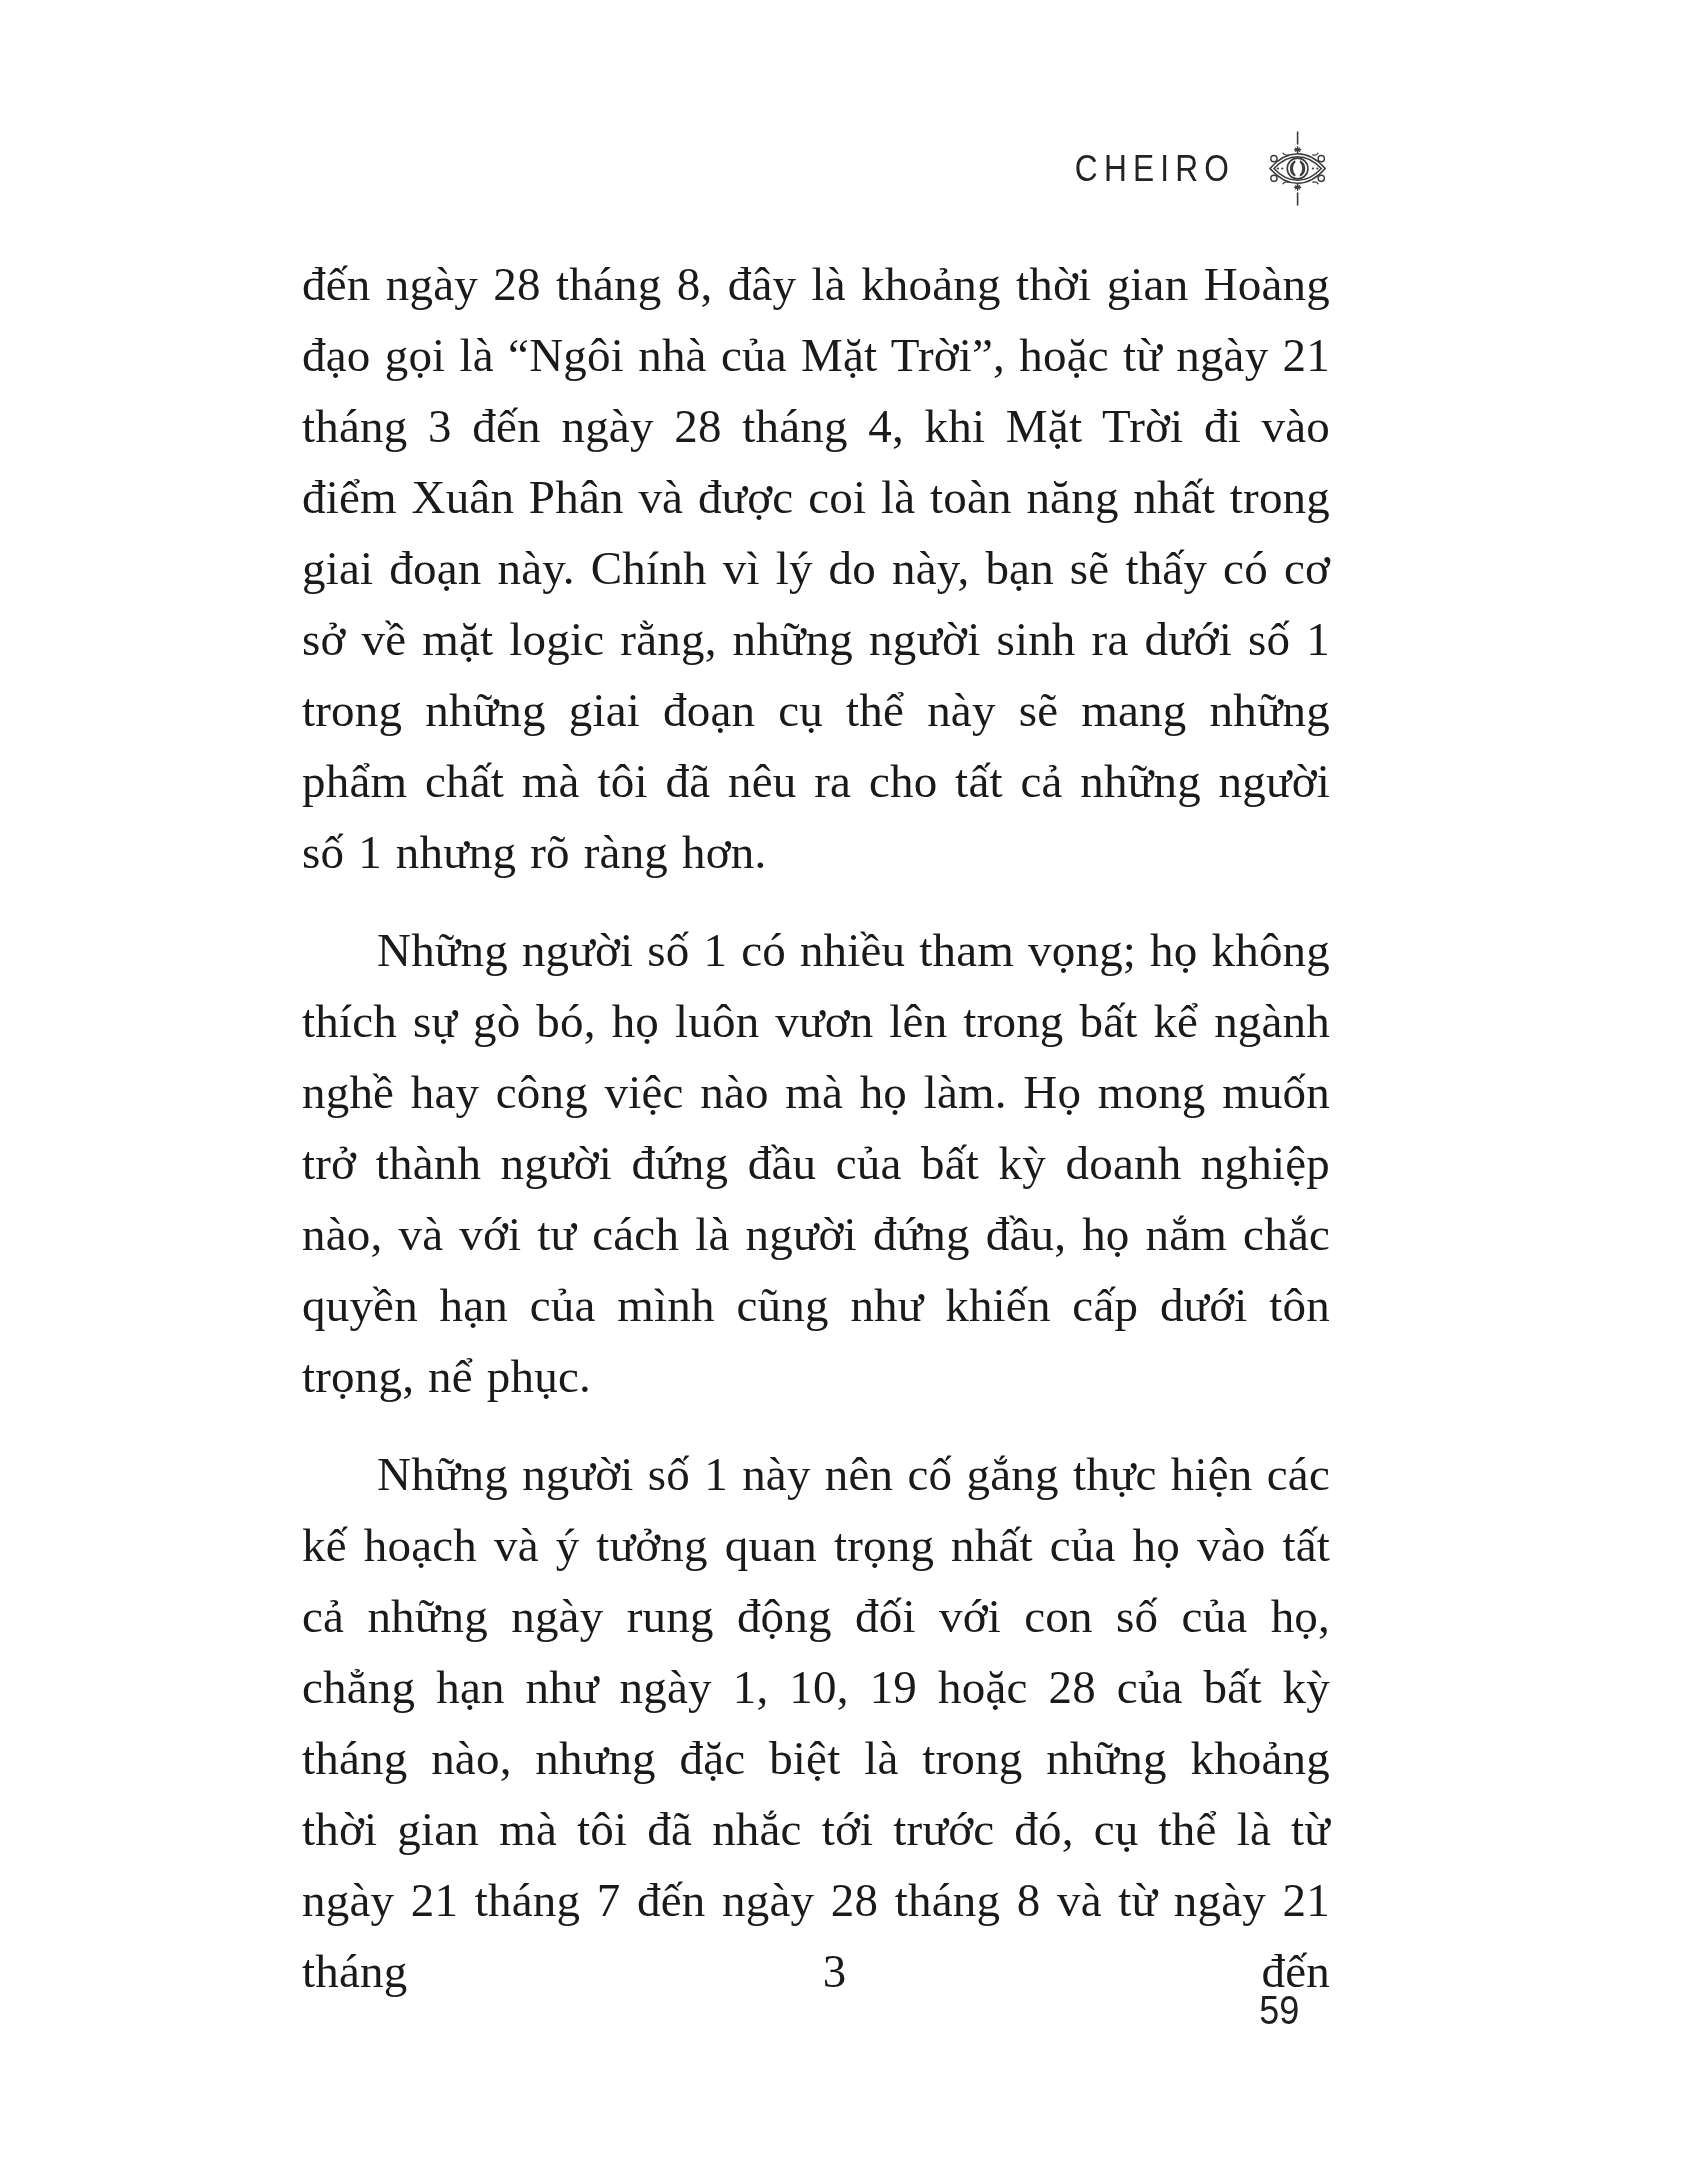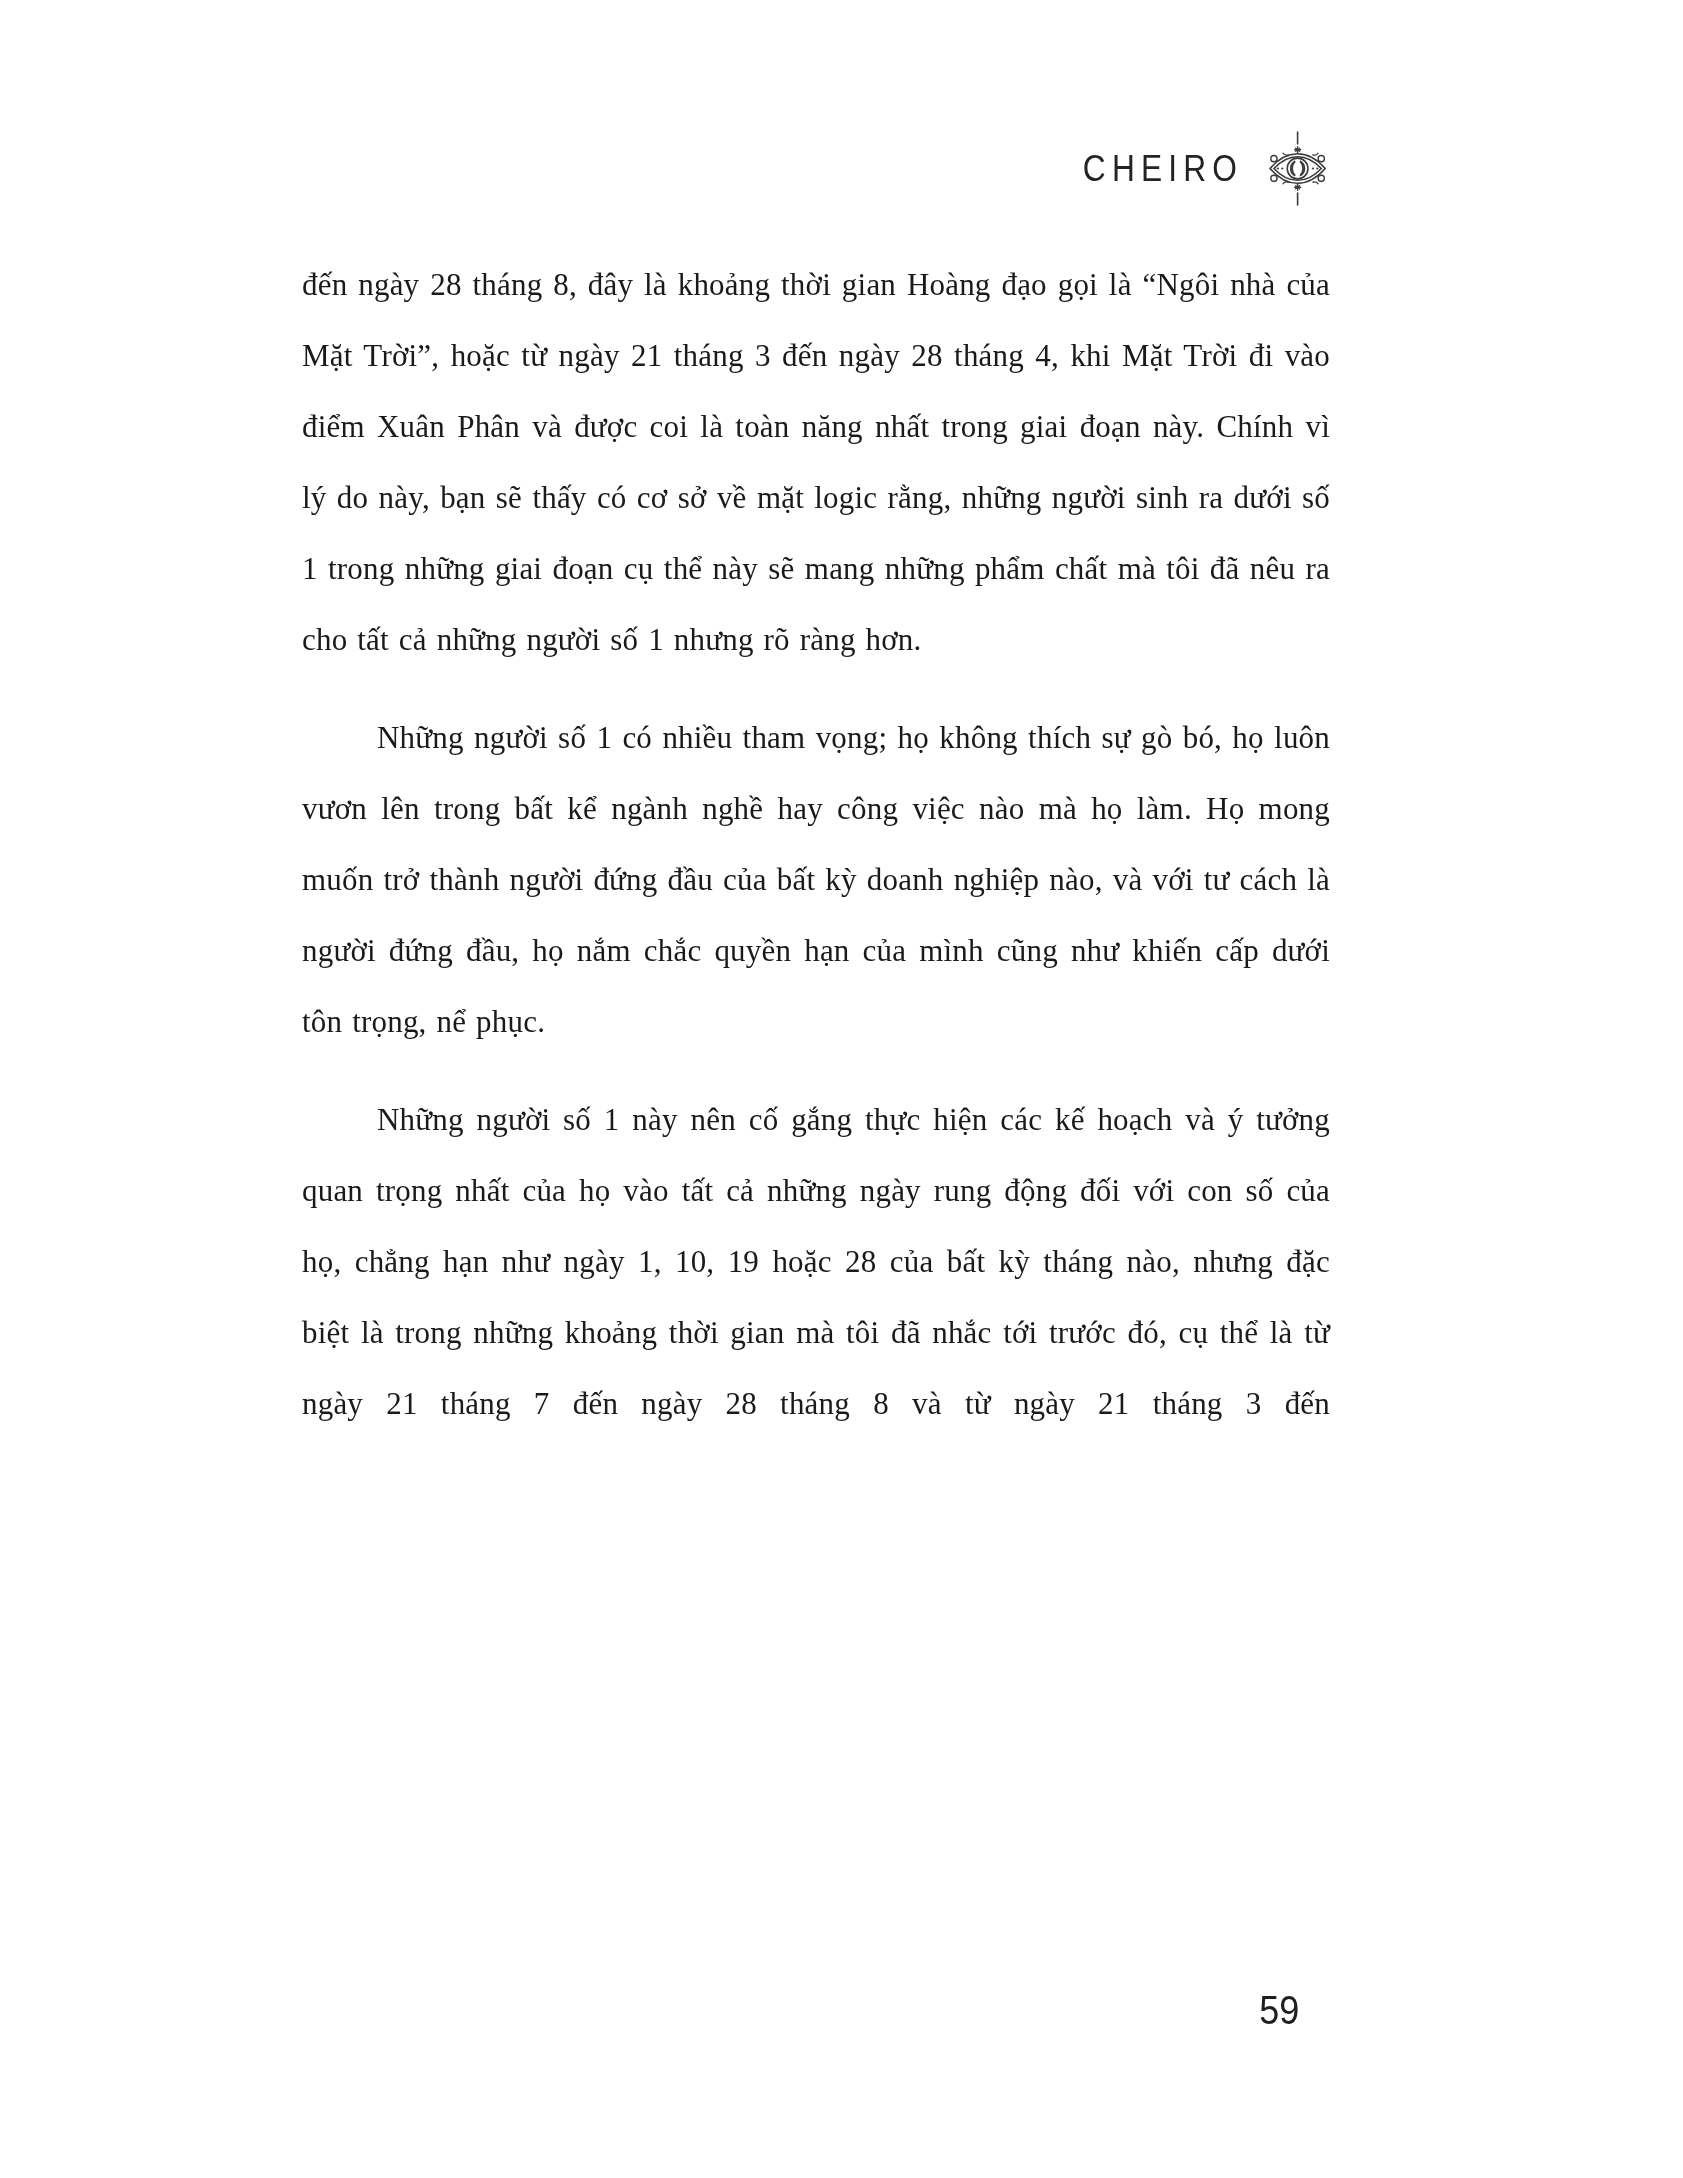--- a/index.html
+++ b/index.html
@@ -16,21 +16,21 @@
   
   .running-header {
     position: absolute;
     top: 127px;
     left: 302px;
     width: 1038px;
     height: 83px;
     display: flex;
     justify-content: flex-end;
     align-items: center;
-    gap: 26px;
+    gap: 34px;
   }
   .header-title {
     font-family: "Liberation Sans", sans-serif;
     font-size: 36px;
     font-weight: 500;
     letter-spacing: 7px;
     color: #232323;
     transform: scaleX(0.88);
     transform-origin: right center;
   }
@@ -39,21 +39,21 @@
 
   
   .text-block {
     position: absolute;
     left: 302px;
     top: 249px;
     width: 1028px;
     color: #1a1a1a;
   }
   .text-block p {
-    font-size: 31px;
+    font-size: 47px;
     line-height: 71px;
     text-align: justify;
     margin-bottom: 27px;
     letter-spacing: 0.2px;
     word-spacing: 2px;
   }
   .text-block p.indent { text-indent: 75px; }
   .text-block p:last-child { text-align-last: justify; }
 
   

